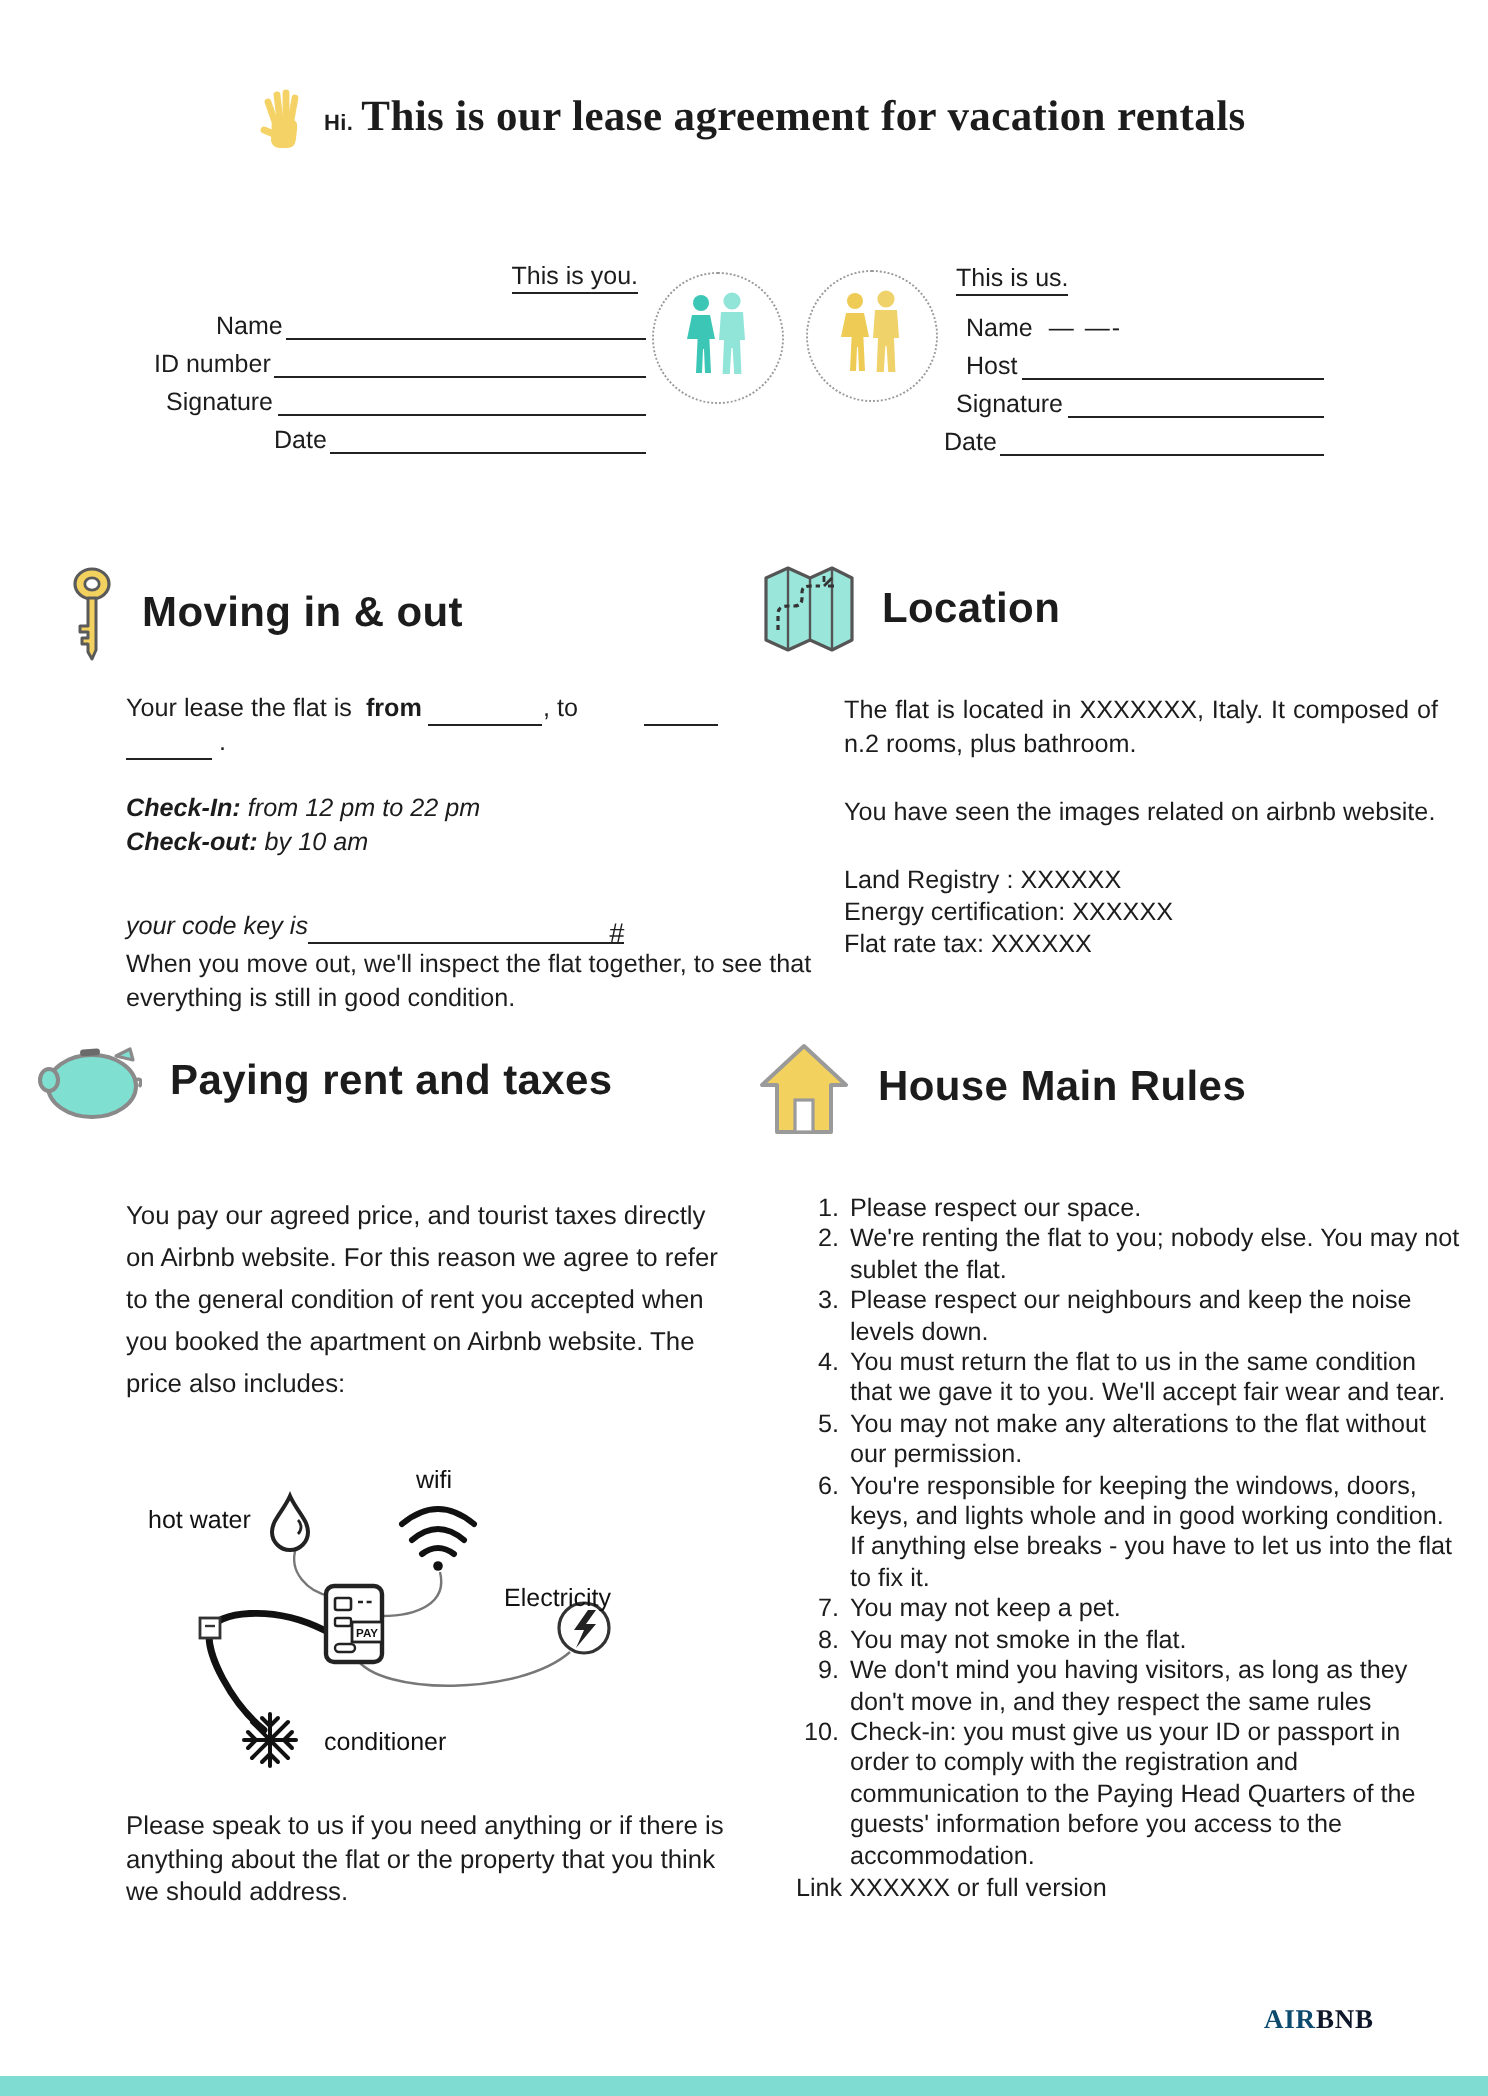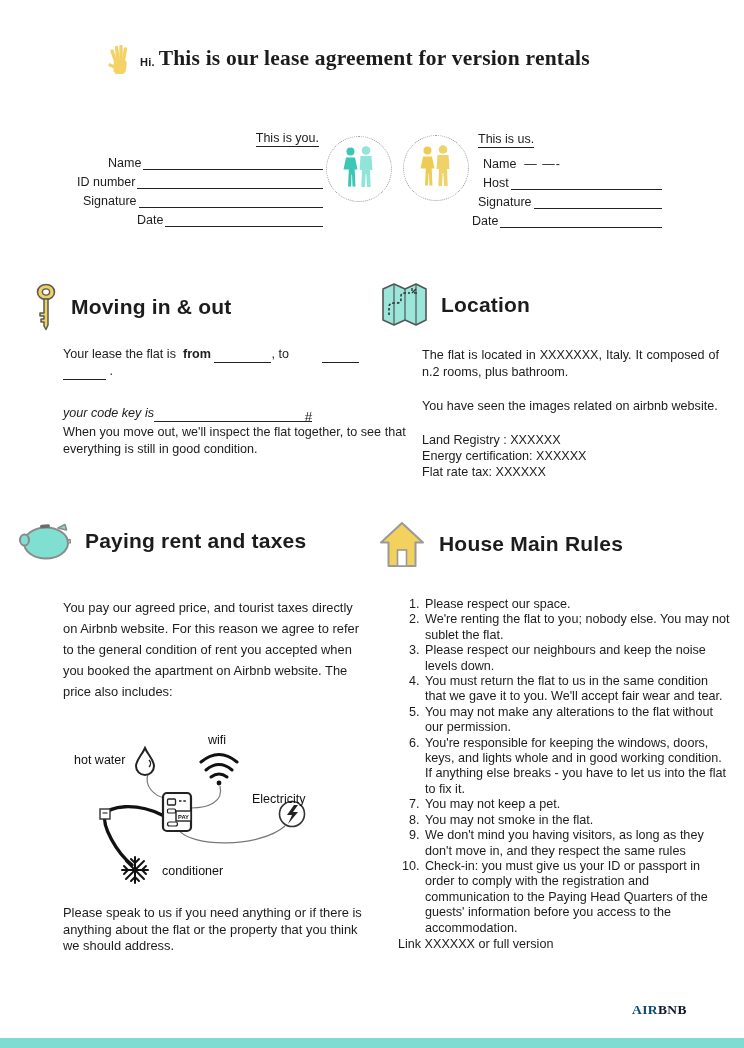--- a/index.html
+++ b/index.html
@@ -1,20 +1,20 @@
 <!DOCTYPE html>
 <html><head>
 <meta charset="utf-8">
 <style>
   html,body{margin:0;padding:0;background:#fff;}
   .page{position:relative;width:744px;height:1048px;background:#ffffff;overflow:hidden;
         font-family:"Liberation Sans",sans-serif;color:#1c1c1c;}
 
   
-  .title-row{position:absolute;left:106px;top:42px;display:flex;align-items:flex-start;}
+  .title-row{position:absolute;left:128px;top:42px;display:flex;align-items:flex-start;}
   .hand-wrap{width:26px;height:32px;margin-top:2px;}
   .hi-label{font-size:11px;font-weight:bold;margin:14px 4px 0 8px;letter-spacing:.2px;}
   .doc-title{font-family:"Liberation Serif","DejaVu Serif",serif;font-size:21.5px;font-weight:bold;margin-top:4px;letter-spacing:.2px;}
 
   
   .you-block{position:absolute;left:75px;top:131px;width:248px;font-size:12.5px;}
   .us-block{position:absolute;left:460px;top:132px;width:202px;font-size:12.5px;}
   .form-heading{height:20px;}
   .you-block .form-heading{text-align:right;padding-right:4px;}
   .underlined{border-bottom:1.4px solid #222;padding-bottom:1px;}
@@ -86,21 +86,21 @@
           <line x1="6" y1="7" x2="9.5" y2="17"></line>
           <line x1="10.5" y1="3.5" x2="12" y2="16"></line>
           <line x1="15" y1="2.5" x2="15" y2="16"></line>
           <line x1="19.5" y1="5" x2="17.5" y2="16"></line>
           <line x1="4" y1="21" x2="10" y2="23.5"></line>
         </g>
         <path d="M8 15 h9 q4 1 3.6 5 l-.7 6 q-.5 4-4.4 4 h-3.6 q-3.6 0-4.4-3.6 Z" fill="#F5D266"></path>
       </svg>
     </span>
     <span class="hi-label">Hi.</span>
-    <span class="doc-title">This is our lease agreement for version rentals</span>
+    <span class="doc-title">This is our lease agreement for vacation rentals</span>
   </div>
 
   <div class="you-block">
     <div class="form-heading">
       <span class="underlined">This is you.</span>
     </div>
     <div class="form-row pl33">
       <span class="lbl">Name</span>
       <span class="fill-line"></span>
     </div>
@@ -186,20 +186,24 @@
   <div class="moving-body">
     <div>
       <span>Your lease the flat is</span>
       <b>&nbsp;<span>from</span></b>
       <span class="blank b1"></span><span>, to</span>
       <span class="blank b2"></span>
     </div>
     <div>
       <span class="blank b3"></span>
       <span>.</span>
+    </div>
+    <div class="check-block">
+      <div><b>Check-In:</b><span> from 12 pm to 22 pm</span></div>
+      <div><b>Check-out:</b><span> by 10 am</span></div>
     </div>
     <div class="code-line">
       <span class="code-label">your code key is</span><span class="blank codeblank"><span>#</span></span>
     </div>
     <div class="inspect">When you move out, we'll inspect the flat together, to see that everything is still in good condition.</div>
   </div>
 
   <div class="location-body">
     <p>The flat is located in XXXXXXX, Italy. It composed of n.2 rooms, plus bathroom.</p>
     <p>You have seen the images related on airbnb website.</p>

